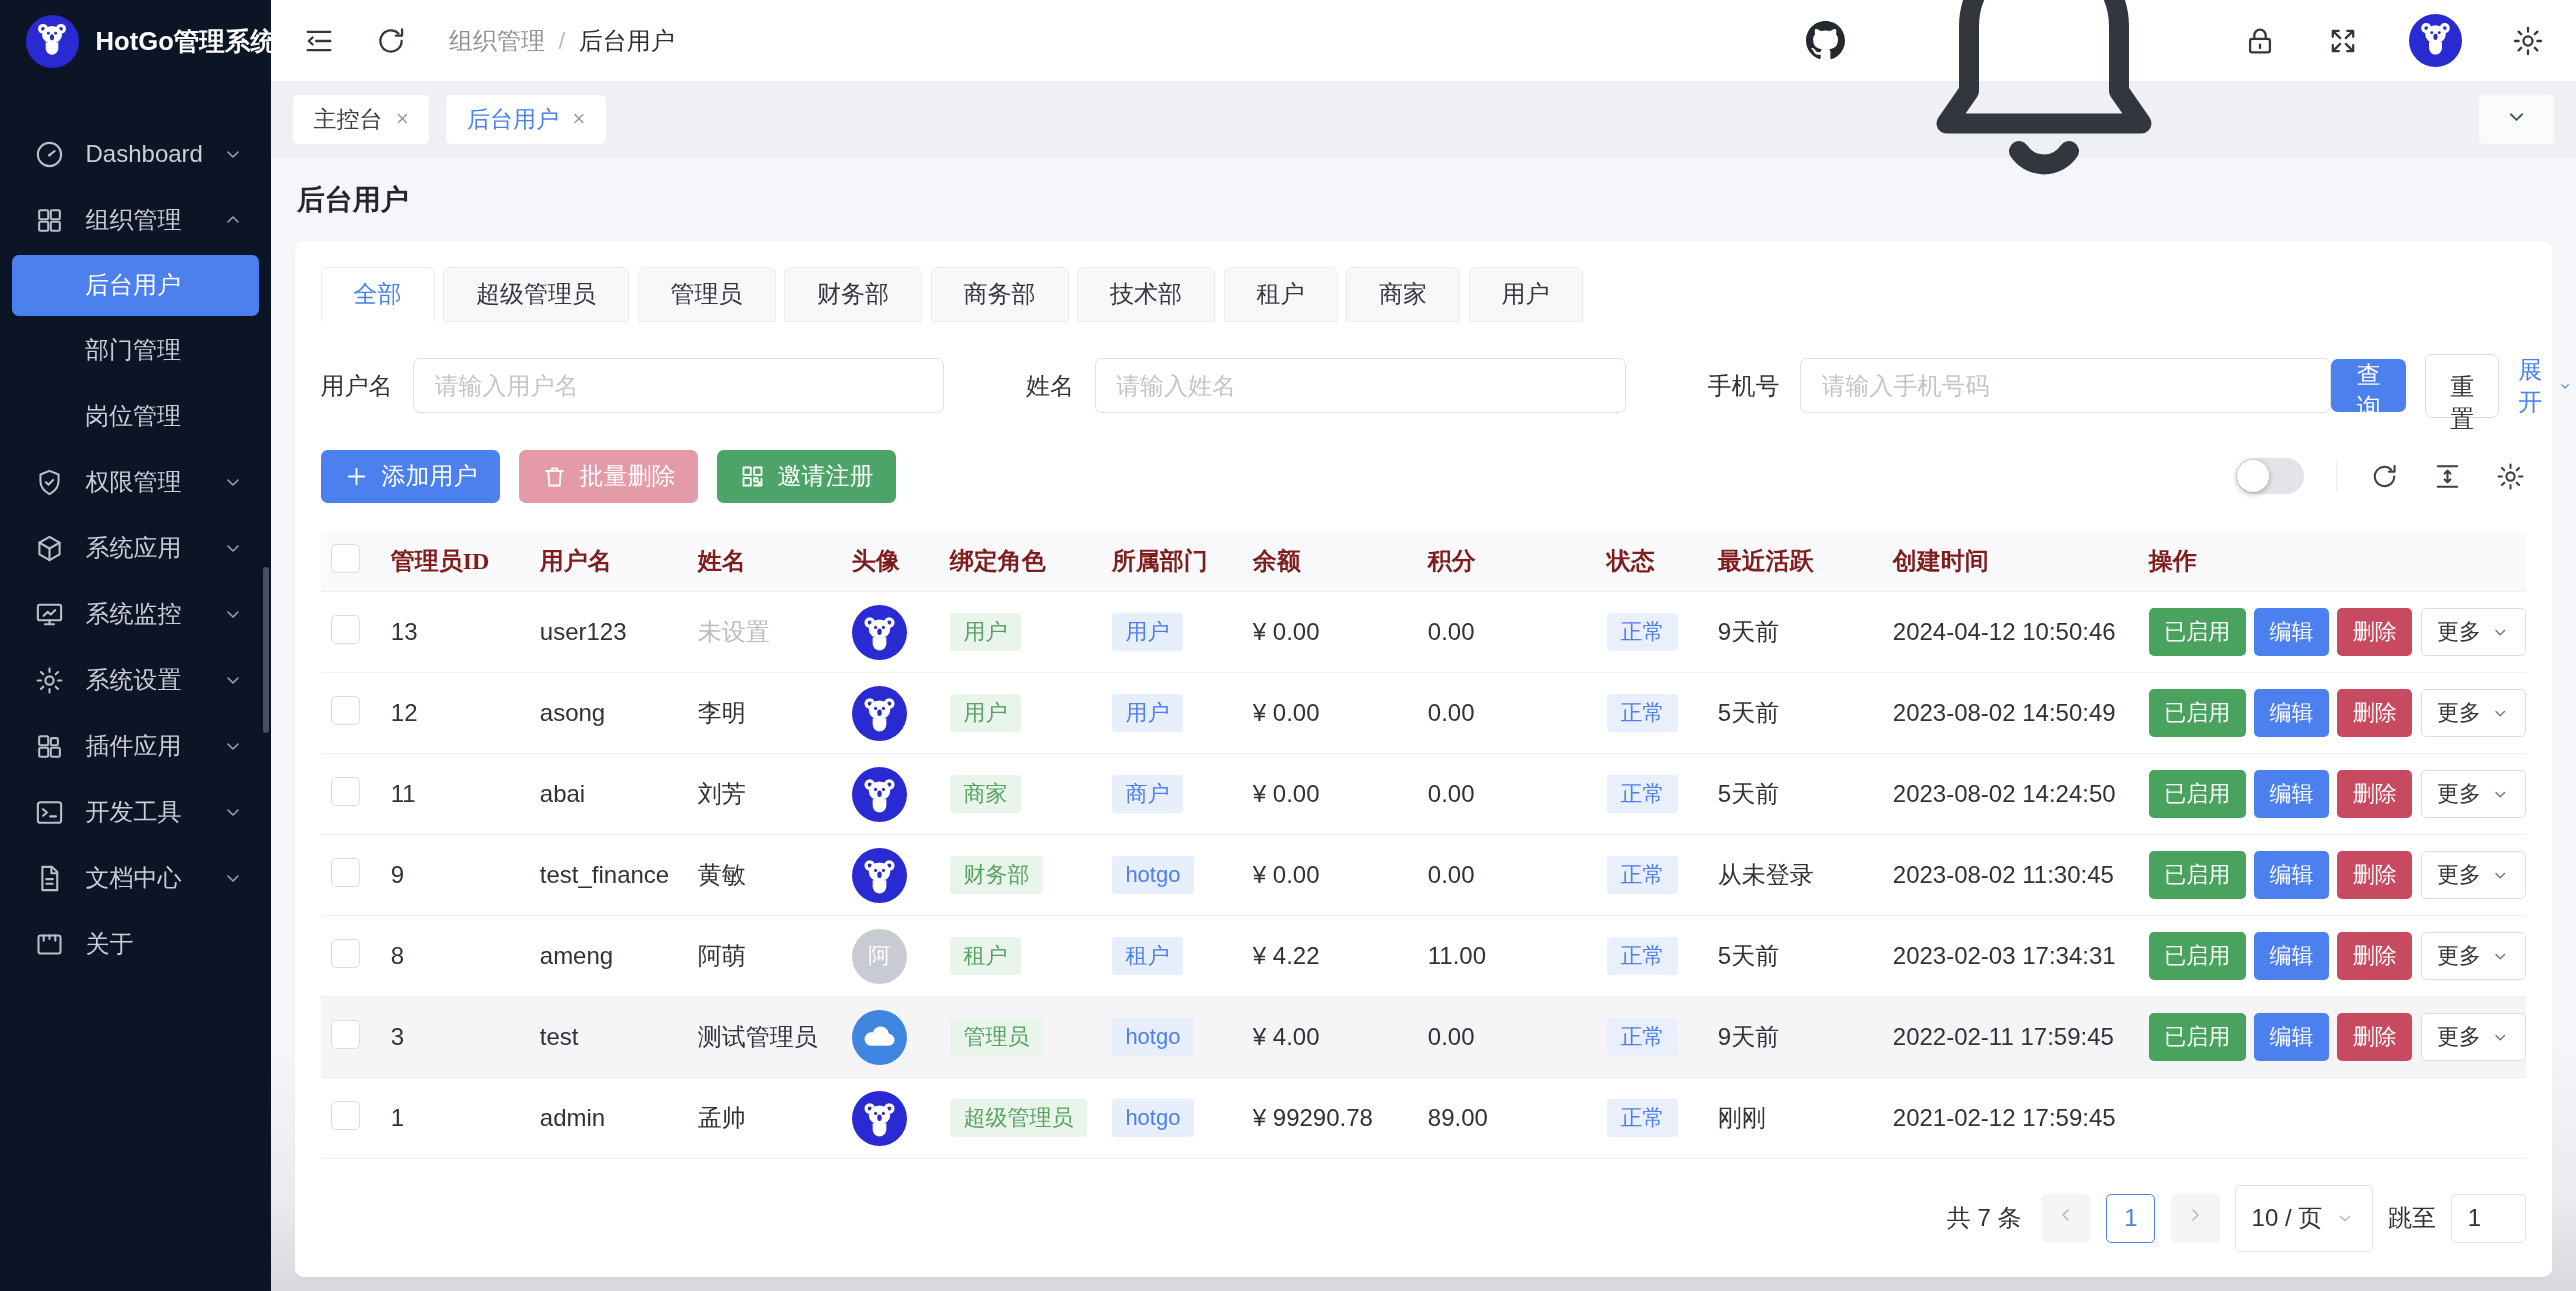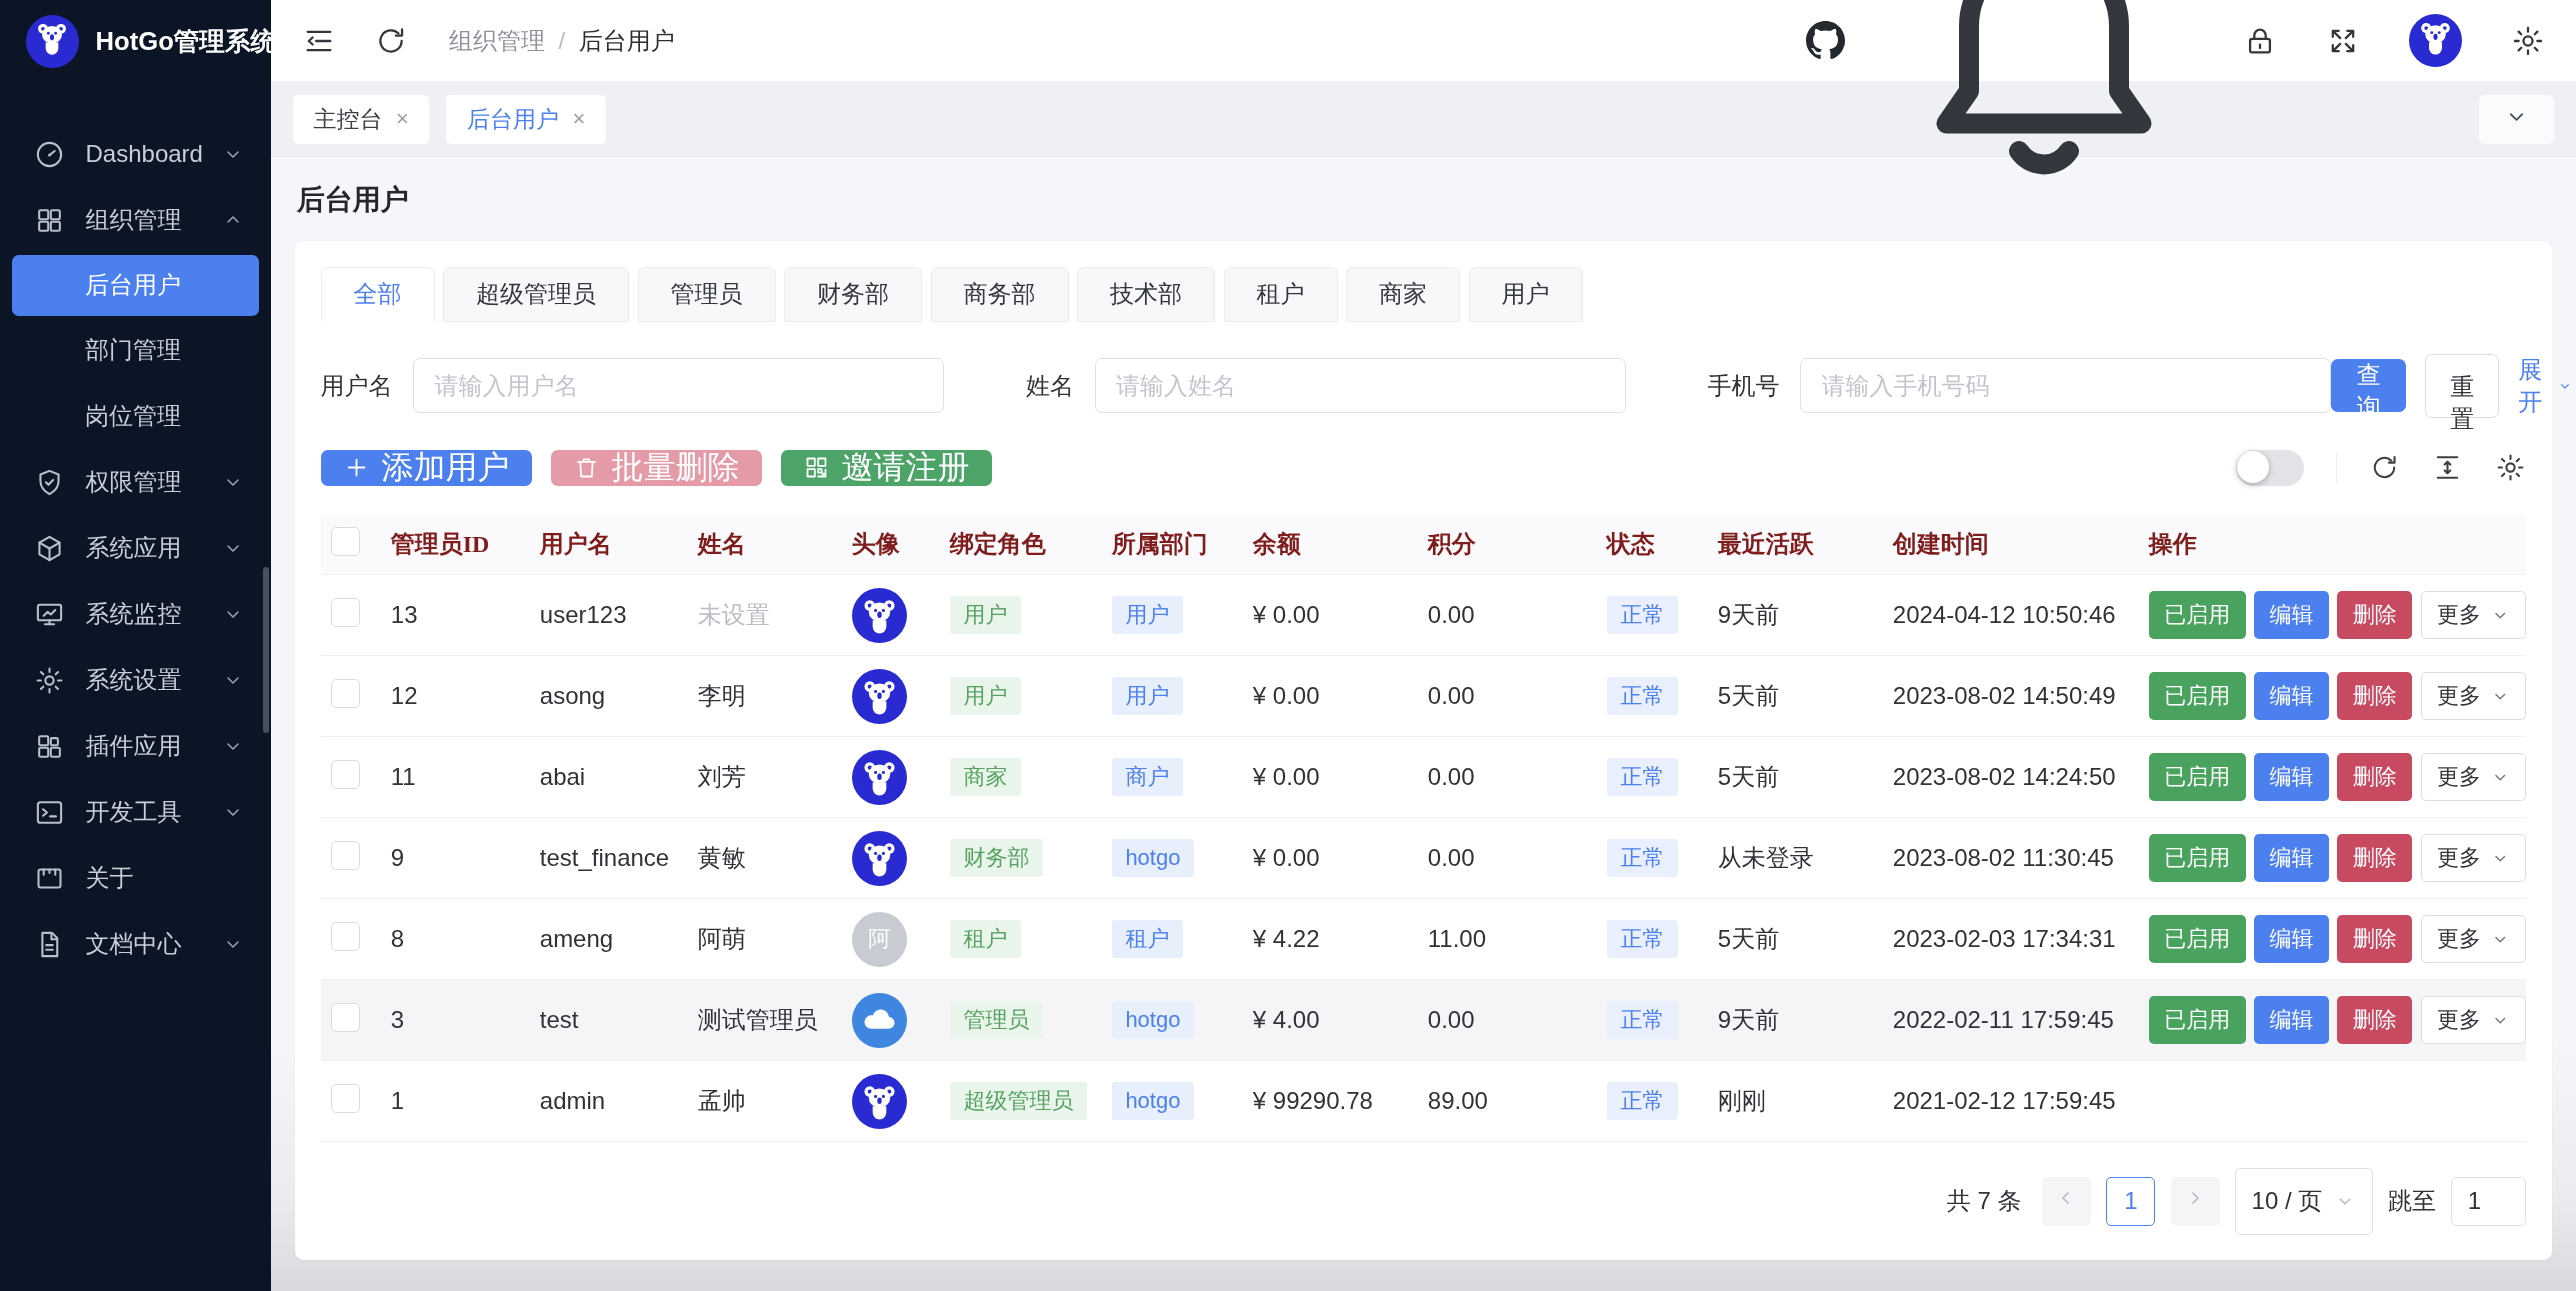--- a/index.html
+++ b/index.html
@@ -62,21 +62,21 @@
   .f-input { width:531px; height:55px; border:0.9px solid #e0e1e6; border-radius:6.8px; padding:0 20.5px; font-size:24px; color:#333; outline:none; font-family:inherit; }
   .f-input::placeholder { color:#c3c5cd; }
   .f-actions { margin-left:auto; display:flex; align-items:center; gap:19px; }
   .btn-query { height:53px; padding:0 25.6px; background:#4c80ee; color:#fff; border:none; border-radius:6.8px; font-size:24px; cursor:pointer; font-family:inherit; }
   .btn-reset { height:64px; padding:16px 24px; background:#fff; border:0.9px solid #dcdde2; border-radius:6.8px; font-size:24px; color:#33363b; cursor:pointer; font-family:inherit; }
   .link-expand { color:#4c80ee; display:flex; align-items:center; gap:6.8px; cursor:pointer; }
   .link-expand .icon { width:24px; height:24px; }
   .link-expand .icon svg { width:100%; height:100%; }
 
   .toolbar { display:flex; align-items:center; margin-top:32px; }
-  .btn { height:36px; border:none; border-radius:6.8px; display:inline-flex; align-items:center; gap:12px; padding:0 22px; font-size:32px; color:#fff; margin-right:19px; cursor:pointer; font-family:inherit; }
+  .btn { height:53px; border:none; border-radius:6.8px; display:inline-flex; align-items:center; gap:12px; padding:0 22px; font-size:24px; color:#fff; margin-right:19px; cursor:pointer; font-family:inherit; }
   .btn .icon { width:27px; height:27px; }
   .btn .icon svg { width:100%; height:100%; display:block; }
   .btn-add { background:#4c80ee; }
   .btn-del { background:#e49aa7; }
   .btn-invite { background:#4ca468; }
   .tools { margin-left:auto; display:flex; align-items:center; gap:32px; color:#3c3f44; }
   .switch { width:68px; height:36px; border-radius:18px; background:#e3e4e8; position:relative; cursor:pointer; }
   .knob { width:32px; height:32px; background:#fff; border-radius:50%; position:absolute; left:1.7px; top:1.7px; box-shadow:0 1.7px 6.8px rgba(0,0,0,.28); }
   .tool-divider { width:1.7px; height:31px; background:#eceef1; }
   .tool-ic { width:31px; height:31px; cursor:pointer; }
@@ -262,39 +262,39 @@
           <span class="menu-label">开发工具</span>
           <span class="chevron">
             <svg viewBox="0 0 24 24" fill="none" stroke="currentColor" stroke-width="1.6" stroke-linecap="round" stroke-linejoin="round">
               <path d="M7 10l5 5 5-5"></path>
             </svg>
           </span>
         </div>
         <div class="menu-item">
           <span class="icon">
             <svg viewBox="0 0 24 24" fill="none" stroke="currentColor" stroke-width="1.6" stroke-linecap="round" stroke-linejoin="round">
+              <path d="M6.5 3h7.5l4 4v14h-11.5z"></path>
+              <path d="M13.5 3.5V8h4M9.5 12.5h5M9.5 16h5"></path>
+            </svg>
+          </span>
+          <span class="menu-label">文档中心</span>
+          <span class="chevron">
+            <svg viewBox="0 0 24 24" fill="none" stroke="currentColor" stroke-width="1.6" stroke-linecap="round" stroke-linejoin="round">
+              <path d="M7 10l5 5 5-5"></path>
+            </svg>
+          </span>
+        </div>
+        <div class="menu-item">
+          <span class="icon">
+            <svg viewBox="0 0 24 24" fill="none" stroke="currentColor" stroke-width="1.6" stroke-linecap="round" stroke-linejoin="round">
               <rect x="3.5" y="5" width="17" height="14" rx="1.5"></rect>
               <path d="M7.5 5v4M12 5v2.8M16.5 5v4"></path>
             </svg>
           </span>
           <span class="menu-label">关于</span>
-        </div>
-        <div class="menu-item">
-          <span class="icon">
-            <svg viewBox="0 0 24 24" fill="none" stroke="currentColor" stroke-width="1.6" stroke-linecap="round" stroke-linejoin="round">
-              <path d="M6.5 3h7.5l4 4v14h-11.5z"></path>
-              <path d="M13.5 3.5V8h4M9.5 12.5h5M9.5 16h5"></path>
-            </svg>
-          </span>
-          <span class="menu-label">文档中心</span>
-          <span class="chevron">
-            <svg viewBox="0 0 24 24" fill="none" stroke="currentColor" stroke-width="1.6" stroke-linecap="round" stroke-linejoin="round">
-              <path d="M7 10l5 5 5-5"></path>
-            </svg>
-          </span>
         </div>
       </nav>
     <div class="side-scroll"></div>
   </aside>
 
   <div class="main">
 
     <header class="navbar">
       <span class="nav-ic" id="ic-menufold">
           <svg viewBox="0 0 24 24" fill="none" stroke="currentColor" stroke-width="1.6" stroke-linecap="round" stroke-linejoin="round">

